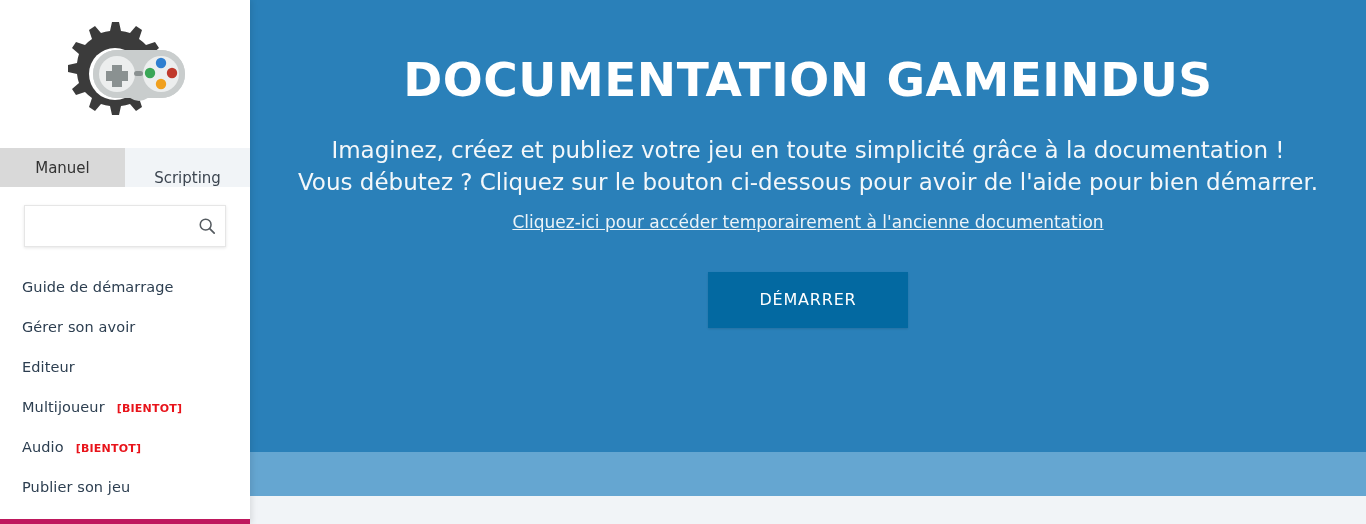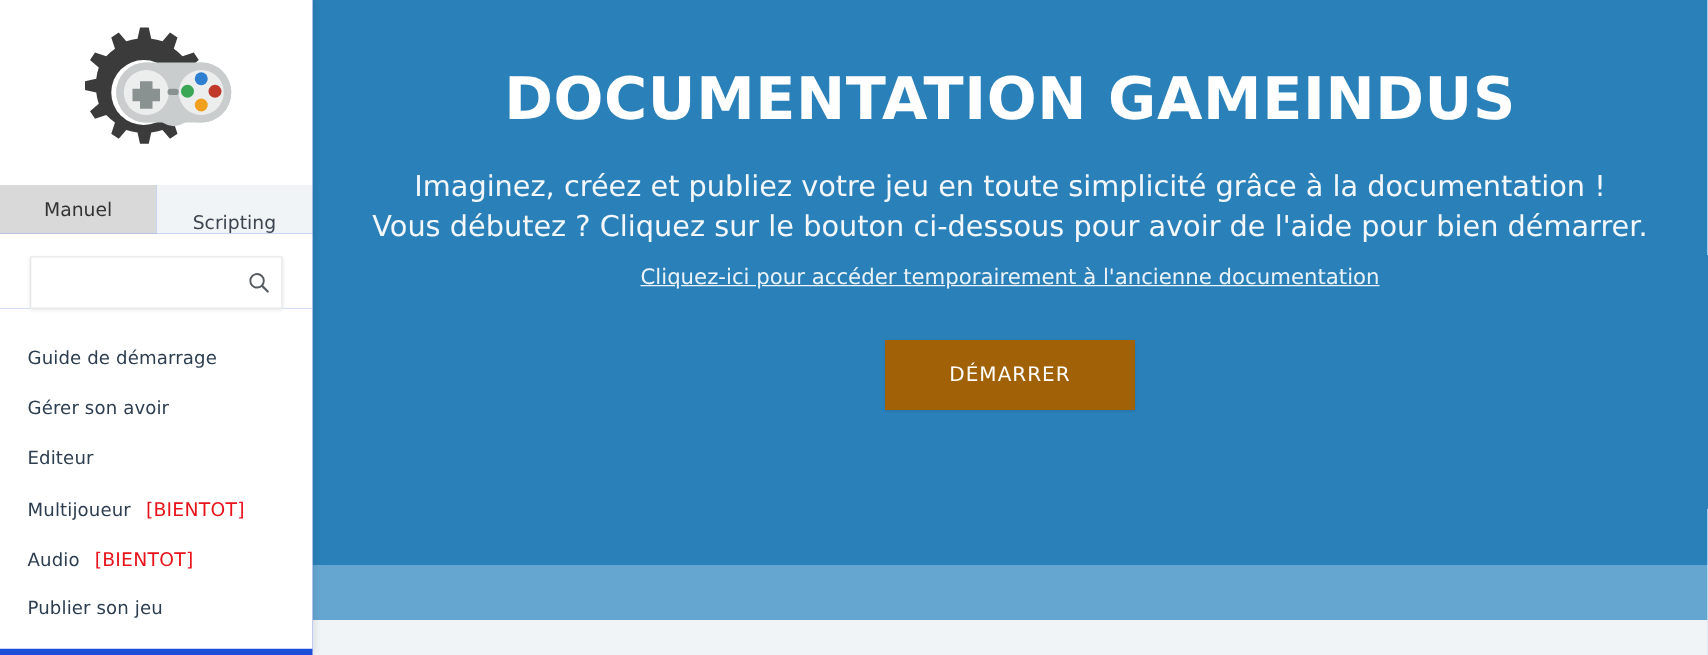--- a/index.html
+++ b/index.html
@@ -8,21 +8,21 @@
     overflow:hidden;
     background:#ffffff;
     font-family:"DejaVu Sans", sans-serif;
   }
   .page { position:relative; width:1366px; height:524px; background:#f1f4f7; }
 
   
   .sidebar {
     position:absolute; left:0; top:0;
     width:250px; height:524px;
-    background:#1d4ed8;
+    background:#be185d;
     box-shadow:2px 0 6px rgba(0,0,0,0.10);
     z-index:5;
   }
   .logo-wrap {
     height:148px;
     display:flex; align-items:center; justify-content:center;
     background:#ffffff;
   }
   .logo-svg { display:block; }
 
@@ -70,22 +70,22 @@
     cursor:pointer;
   }
   .menu-label {
     font-size:14.5px;
     font-weight:normal;
     color:#2c3e50;
     letter-spacing:0.1px;
   }
   .menu-badge {
     margin-left:12px;
-    font-size:15px;
-    font-weight:normal;
+    font-size:11px;
+    font-weight:bold;
     color:#e8131a;
     letter-spacing:0.2px;
   }
 
   
   .main {
     position:absolute; left:250px; top:0;
     width:1116px; height:431px;
     background:#f1f4f7;
   }
@@ -115,21 +115,21 @@
     font-size:17px;
     color:#ecf3f8;
     text-decoration:underline;
     cursor:pointer;
   }
   .hero-btn {
     display:inline-block;
     margin-top:40px;
     width:200px; height:56px;
     line-height:56px;
-    background:#a16207;
+    background:#0369a1;
     color:#ffffff;
     font-size:16px;
     letter-spacing:0.8px;
     border:0;
     cursor:pointer;
     box-shadow:0 1px 2px rgba(0,0,0,0.12);
     font-family:"DejaVu Sans", sans-serif;
   }
   .band {
     height:44px;

